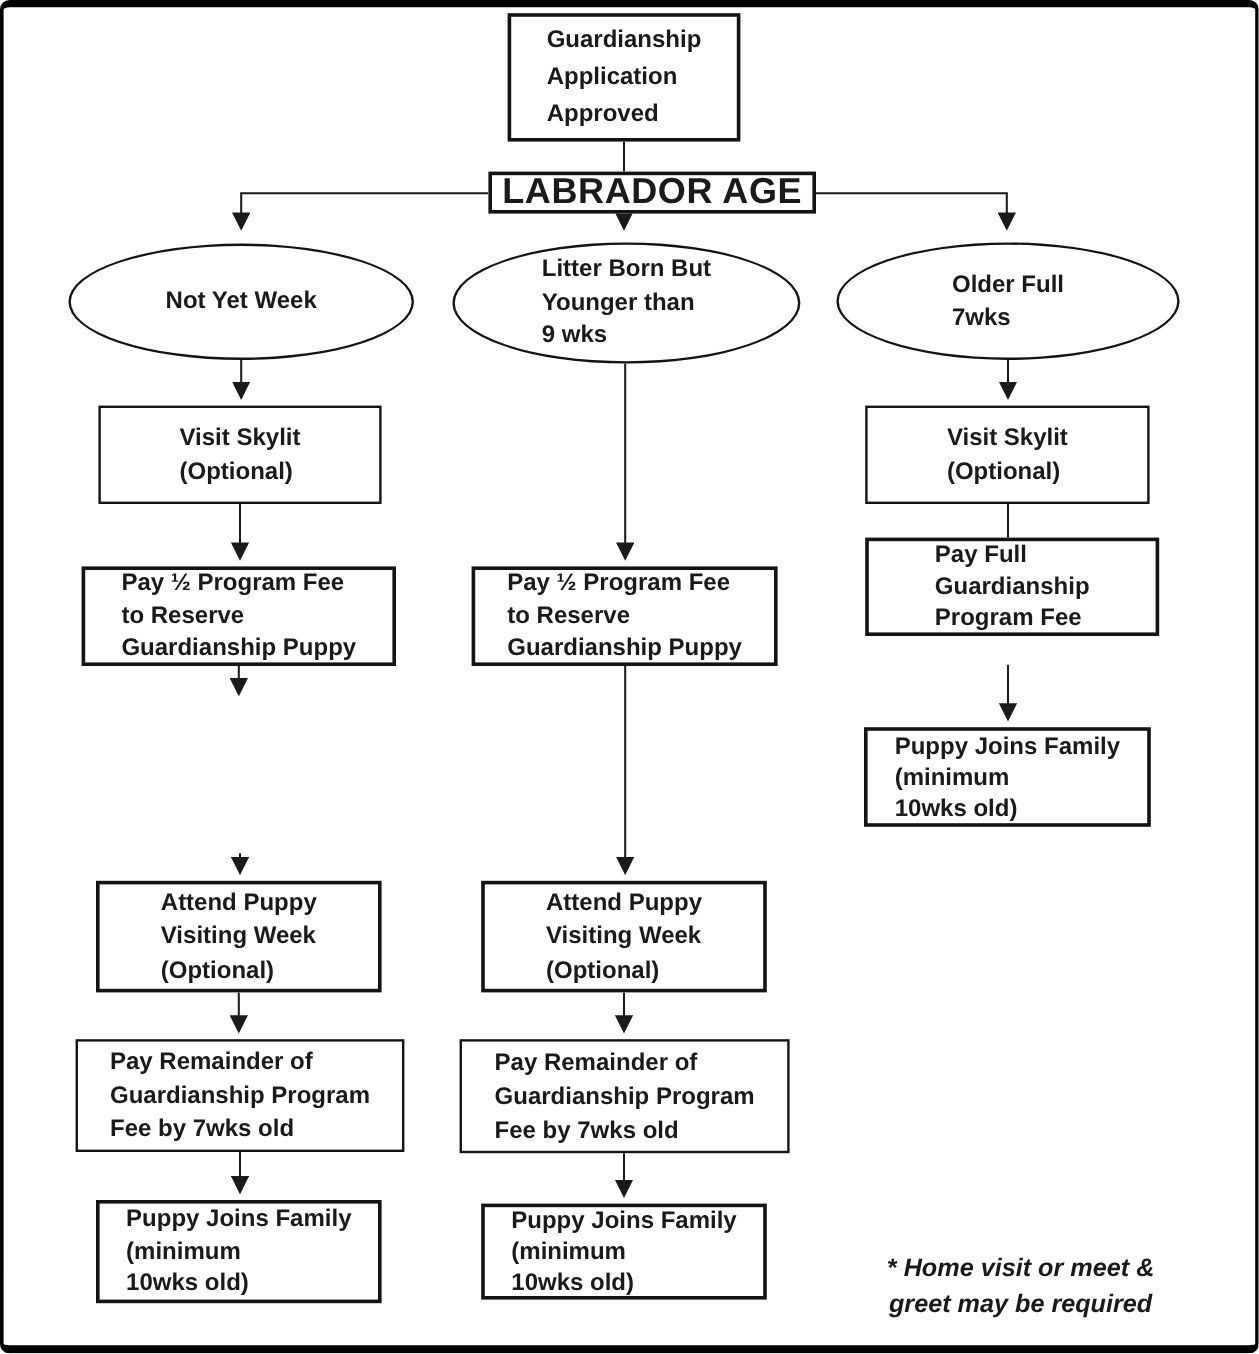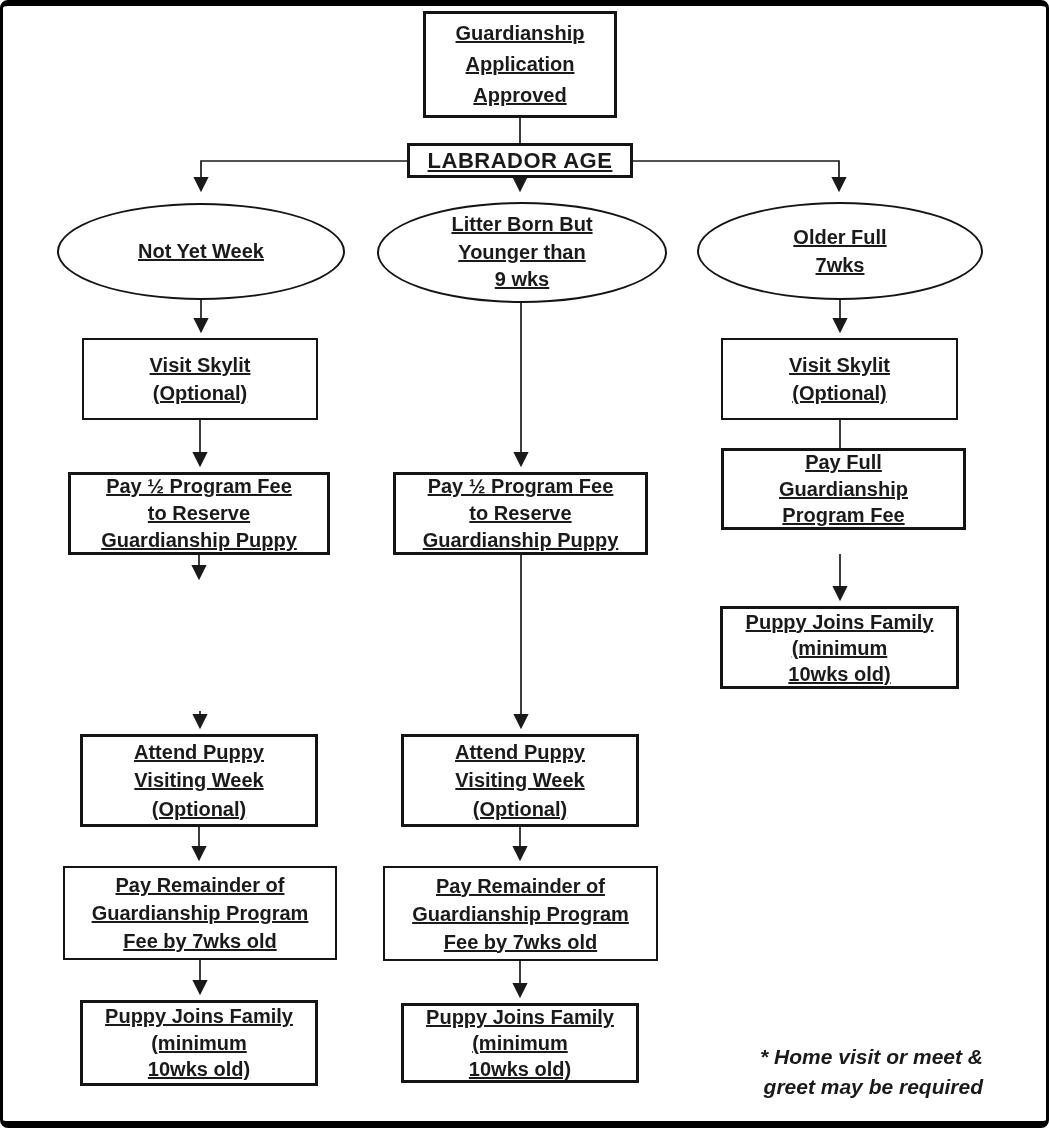--- a/index.html
+++ b/index.html
@@ -26,34 +26,33 @@
     position: absolute;
     inset: 0;
     z-index: 0;
   }
   .node {
     position: absolute;
     box-sizing: border-box;
     display: flex;
     align-items: center;
     justify-content: center;
-    text-align: center;
+    text-align: left;
     background: #ffffff;
     border: 2px solid #141414;
     font-weight: bold;
     font-size: 20px;
     line-height: 1.42;
     white-space: pre-line;
     z-index: 1;
-    text-decoration: underline;
   }
   .ellipse { border-radius: 50%; }
 
   #n-start      { left: 423px; top: 11px;   width: 194px; height: 107px; border-width: 3px; line-height: 1.55; }
-  #n-decision   { left: 407px; top: 143px;  width: 226px; height: 35px;  border-width: 3px; font-size: 22px; letter-spacing: 0.5px; }
+  #n-decision   { left: 407px; top: 143px;  width: 273px; height: 35px;  border-width: 3px; font-size: 30px; letter-spacing: 0.5px; }
   #n-ell-left   { left: 57px;  top: 203px;  width: 288px; height: 97px; }
   #n-ell-mid    { left: 377px; top: 202px;  width: 290px; height: 101px; line-height: 1.38; }
   #n-ell-right  { left: 697px; top: 202px;  width: 286px; height: 98px; }
   #n-visit-left { left: 82px;  top: 338px;  width: 236px; height: 82px; }
   #n-payhalf-left { left: 68px; top: 472px; width: 262px; height: 83px; border-width: 3px; line-height: 1.35; }
   #n-circle     { left: 137px; top: 585px;  width: 126px; height: 126px; border-radius: 50%; }
   #n-attend-left { left: 80px; top: 734px;  width: 238px; height: 93px; border-width: 3px; }
   #n-payrem-left { left: 63px; top: 866px;  width: 274px; height: 94px; line-height: 1.4; }
   #n-joins-left  { left: 80px; top: 1000px; width: 238px; height: 86px; border-width: 3px; line-height: 1.32; }
   #n-payhalf-mid { left: 393px; top: 472px; width: 255px; height: 83px; border-width: 3px; line-height: 1.35; }
@@ -67,21 +66,21 @@
   .footnote {
     position: absolute;
     left: 718px;
     top: 1042px;
     width: 265px;
     font-weight: bold;
     font-style: italic;
     font-size: 21px;
     line-height: 1.42;
     white-space: pre-line;
-    text-align: right;
+    text-align: center;
     z-index: 1;
   }
 </style>
 </head>
 <body>
 
 <div class="canvas">
 
   <svg class="connectors" width="1049" height="1128" viewBox="0 0 1049 1128" xmlns="http://www.w3.org/2000/svg">
     <defs>

